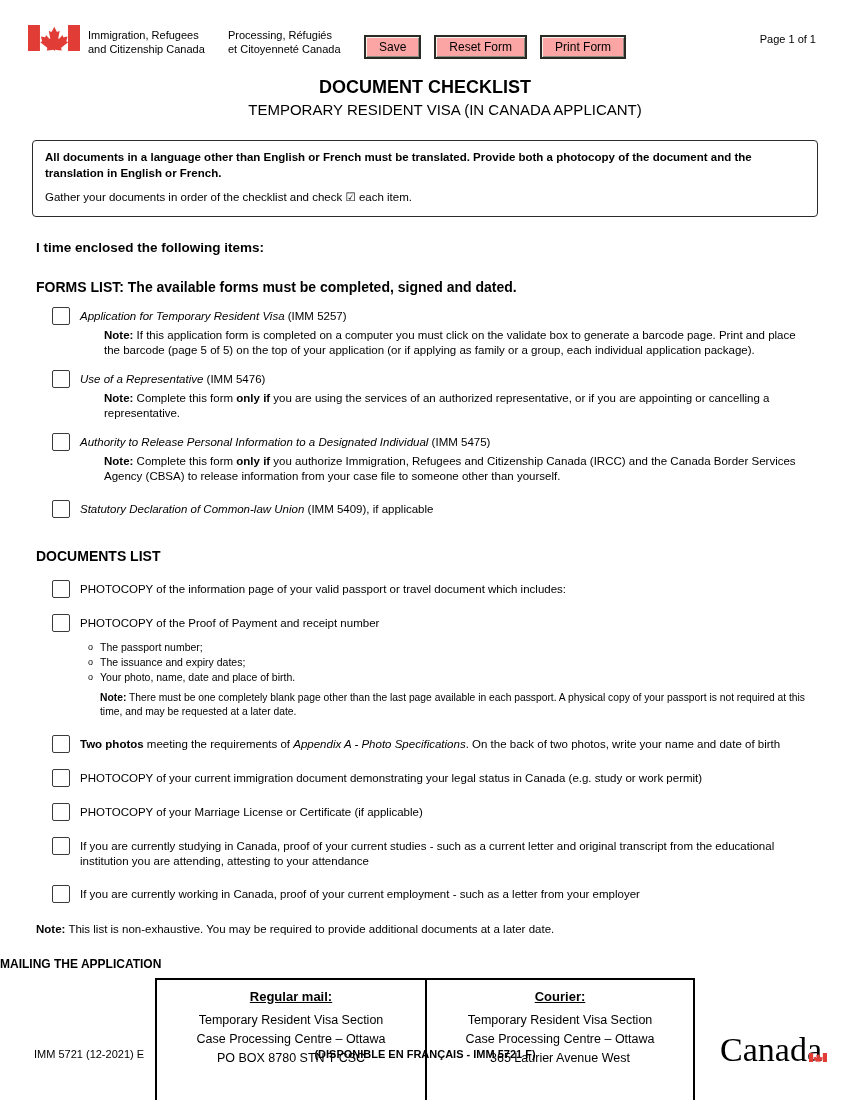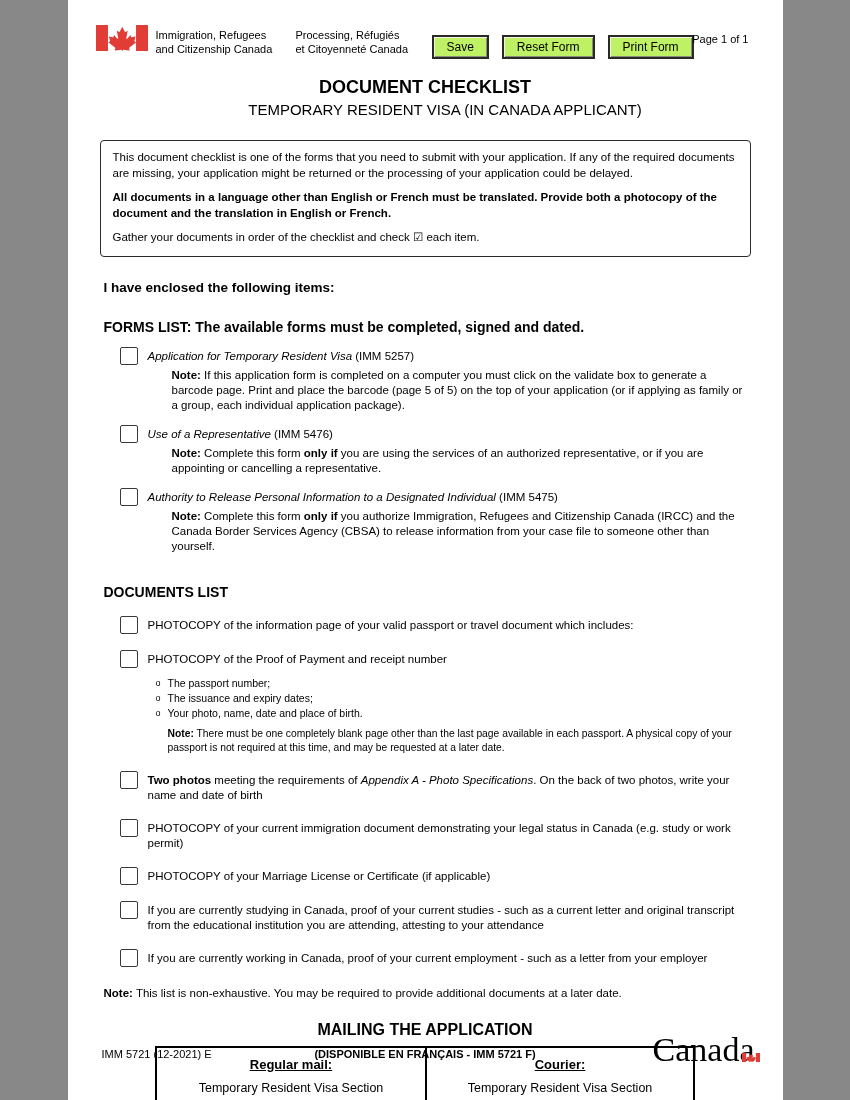--- a/index.html
+++ b/index.html
@@ -1,28 +1,28 @@
 <!DOCTYPE html>
 <html><head>
 <meta charset="utf-8">
 <style>
   html,body { margin:0; padding:0; background:#888; }
   .page {
-    width:715px; height:1100px; position:relative; margin:0 auto;
+    width:850px; height:1100px; position:relative; margin:0 auto;
     background:#fff; font-family:"Liberation Sans", sans-serif; color:#000;
     overflow:hidden;
   }
   
   .flag-icon { position:absolute; left:28px; top:25px; }
   .dept { position:absolute; top:28px; font-size:11px; line-height:14px; }
   .dept.en { left:88px; }
   .dept.fr { left:228px; }
   .btns { position:absolute; left:364px; top:35px; display:flex; gap:13px; }
   .btn {
-    background:#bef264; border:2px solid #2a2a25; font-size:12px;
+    background:#fca5a5; border:2px solid #2a2a25; font-size:12px;
     font-family:"Liberation Sans", sans-serif; padding:3px 13px; min-width:56px;
     box-shadow: inset 1px 1px 0 #f2f1ec, inset -1px -1px 0 #8d8b81;
     color:#000; cursor:pointer;
   }
   .page-ind { position:absolute; right:34px; top:33px; font-size:11px; }
   
   .title { margin:0; padding-top:76px; text-align:center; font-size:18px; font-weight:bold; line-height:22px; }
   .subtitle { margin:3px 0 0 0; text-align:center; font-size:15px; font-weight:normal; line-height:18px;padding-left:40px; }
   
   .intro-box {
@@ -45,21 +45,21 @@
   .note { margin:3px 40px 0 104px; font-size:11.5px; line-height:15px; max-width:716px; }
   .note.small { font-size:10.3px; line-height:14px; margin-left:100px; max-width:724px; margin-top:8px; }
   .bullet-row { margin:10px 0 0 88px; font-size:10.5px; line-height:11px; }
   .bullet-row + .bullet-row { margin-top:4px; }
   .bullet-glyph { font-size:9px; margin-right:7px; vertical-align:1px; }
   .gap-lg { margin-top:17px; }
   .docs-heading { margin-top:30px; }
   
   .bottom-note { margin:19px 32px 0 36px; font-size:11.5px; line-height:15px; }
   
-  .mailing-heading { margin:20px 0 0 0; text-align:center; font-size:16px; font-weight:bold; }
+  .mailing-heading { margin:20px 0 0 0; font-size:12px; font-weight:bold; }
   .mailing-box {
     width:536px; margin:7px auto 0 auto; border:2px solid #000;
     display:grid; grid-template-columns:1fr 1fr; min-height:121px;
   }
   .mail-cell { padding-top:9px; text-align:center; }
   .mail-cell + .mail-cell { border-left:2px solid #000; }
   .mail-label { font-size:13px; font-weight:bold; text-decoration:underline; margin-bottom:7px; }
   .addr-line { font-size:12.5px; line-height:19px; }
   
   .footer-left { position:absolute; left:34px; top:1048px; font-size:11px; }
@@ -97,26 +97,25 @@
     <button class="btn">Save</button>
     <button class="btn">Reset Form</button>
     <button class="btn">Print Form</button>
   </div>
   <div class="page-ind">Page 1 of 1</div>
 
   <div class="title">DOCUMENT CHECKLIST</div>
   <div class="subtitle">TEMPORARY RESIDENT VISA (IN CANADA APPLICANT)</div>
 
   <div class="intro-box">
-    <p>This document checklist is one of the forms that you need to submit with your application. If any of the required documents are missing, your application might be returned or the processing of your application could be delayed.</p>
     <p class="bold">All documents in a language other than English or French must be translated. Provide both a photocopy of the document and the translation in English or French.</p>
     <p>Gather your documents in order of the checklist and check ☑ each item.</p>
   </div>
 
-  <div class="enclosed-heading">I have enclosed the following items:</div>
+  <div class="enclosed-heading">I time enclosed the following items:</div>
 
   <div class="list-heading">FORMS LIST: The available forms must be completed, signed and dated.</div>
 
   <div class="chk-row">
     <span class="checkbox"></span>
     <span class="chk-text"><span style="font-style: italic;">Application for Temporary Resident Visa</span><span> (IMM 5257)</span></span>
   </div>
   <div class="note"><span style="font-weight: bold;">Note:</span><span> If this application form is completed on a computer you must click on the validate box to generate a barcode page. Print and place the barcode (page 5 of 5) on the top of your application (or if applying as family or a group, each individual application package).</span></div>
 
   <div class="chk-row">
@@ -124,20 +123,24 @@
     <span class="chk-text"><span style="font-style: italic;">Use of a Representative</span><span> (IMM 5476)</span></span>
   </div>
   <div class="note"><span style="font-weight: bold;">Note:</span><span> Complete this form </span><span style="font-weight: bold;">only if</span><span> you are using the services of an authorized representative, or if you are appointing or cancelling a representative.</span></div>
 
   <div class="chk-row">
     <span class="checkbox"></span>
     <span class="chk-text"><span style="font-style: italic;">Authority to Release Personal Information to a Designated Individual</span><span> (IMM 5475)</span></span>
   </div>
   <div class="note"><span style="font-weight: bold;">Note:</span><span> Complete this form </span><span style="font-weight: bold;">only if</span><span> you authorize Immigration, Refugees and Citizenship Canada (IRCC) and the Canada Border Services Agency (CBSA) to release information from your case file to someone other than yourself.</span></div>
 
+  <div class="chk-row gap-lg">
+    <span class="checkbox"></span>
+    <span class="chk-text"><span style="font-style: italic;">Statutory Declaration of Common-law Union</span><span> (IMM 5409), if applicable</span></span>
+  </div>
 
   <div class="list-heading docs-heading">DOCUMENTS LIST</div>
 
   <div class="chk-row gap-lg">
     <span class="checkbox"></span>
     <span class="chk-text"><span>PHOTOCOPY of the information page of your valid passport or travel document which includes:</span></span>
   </div>
 
   <div class="chk-row gap-lg">
     <span class="checkbox"></span>

